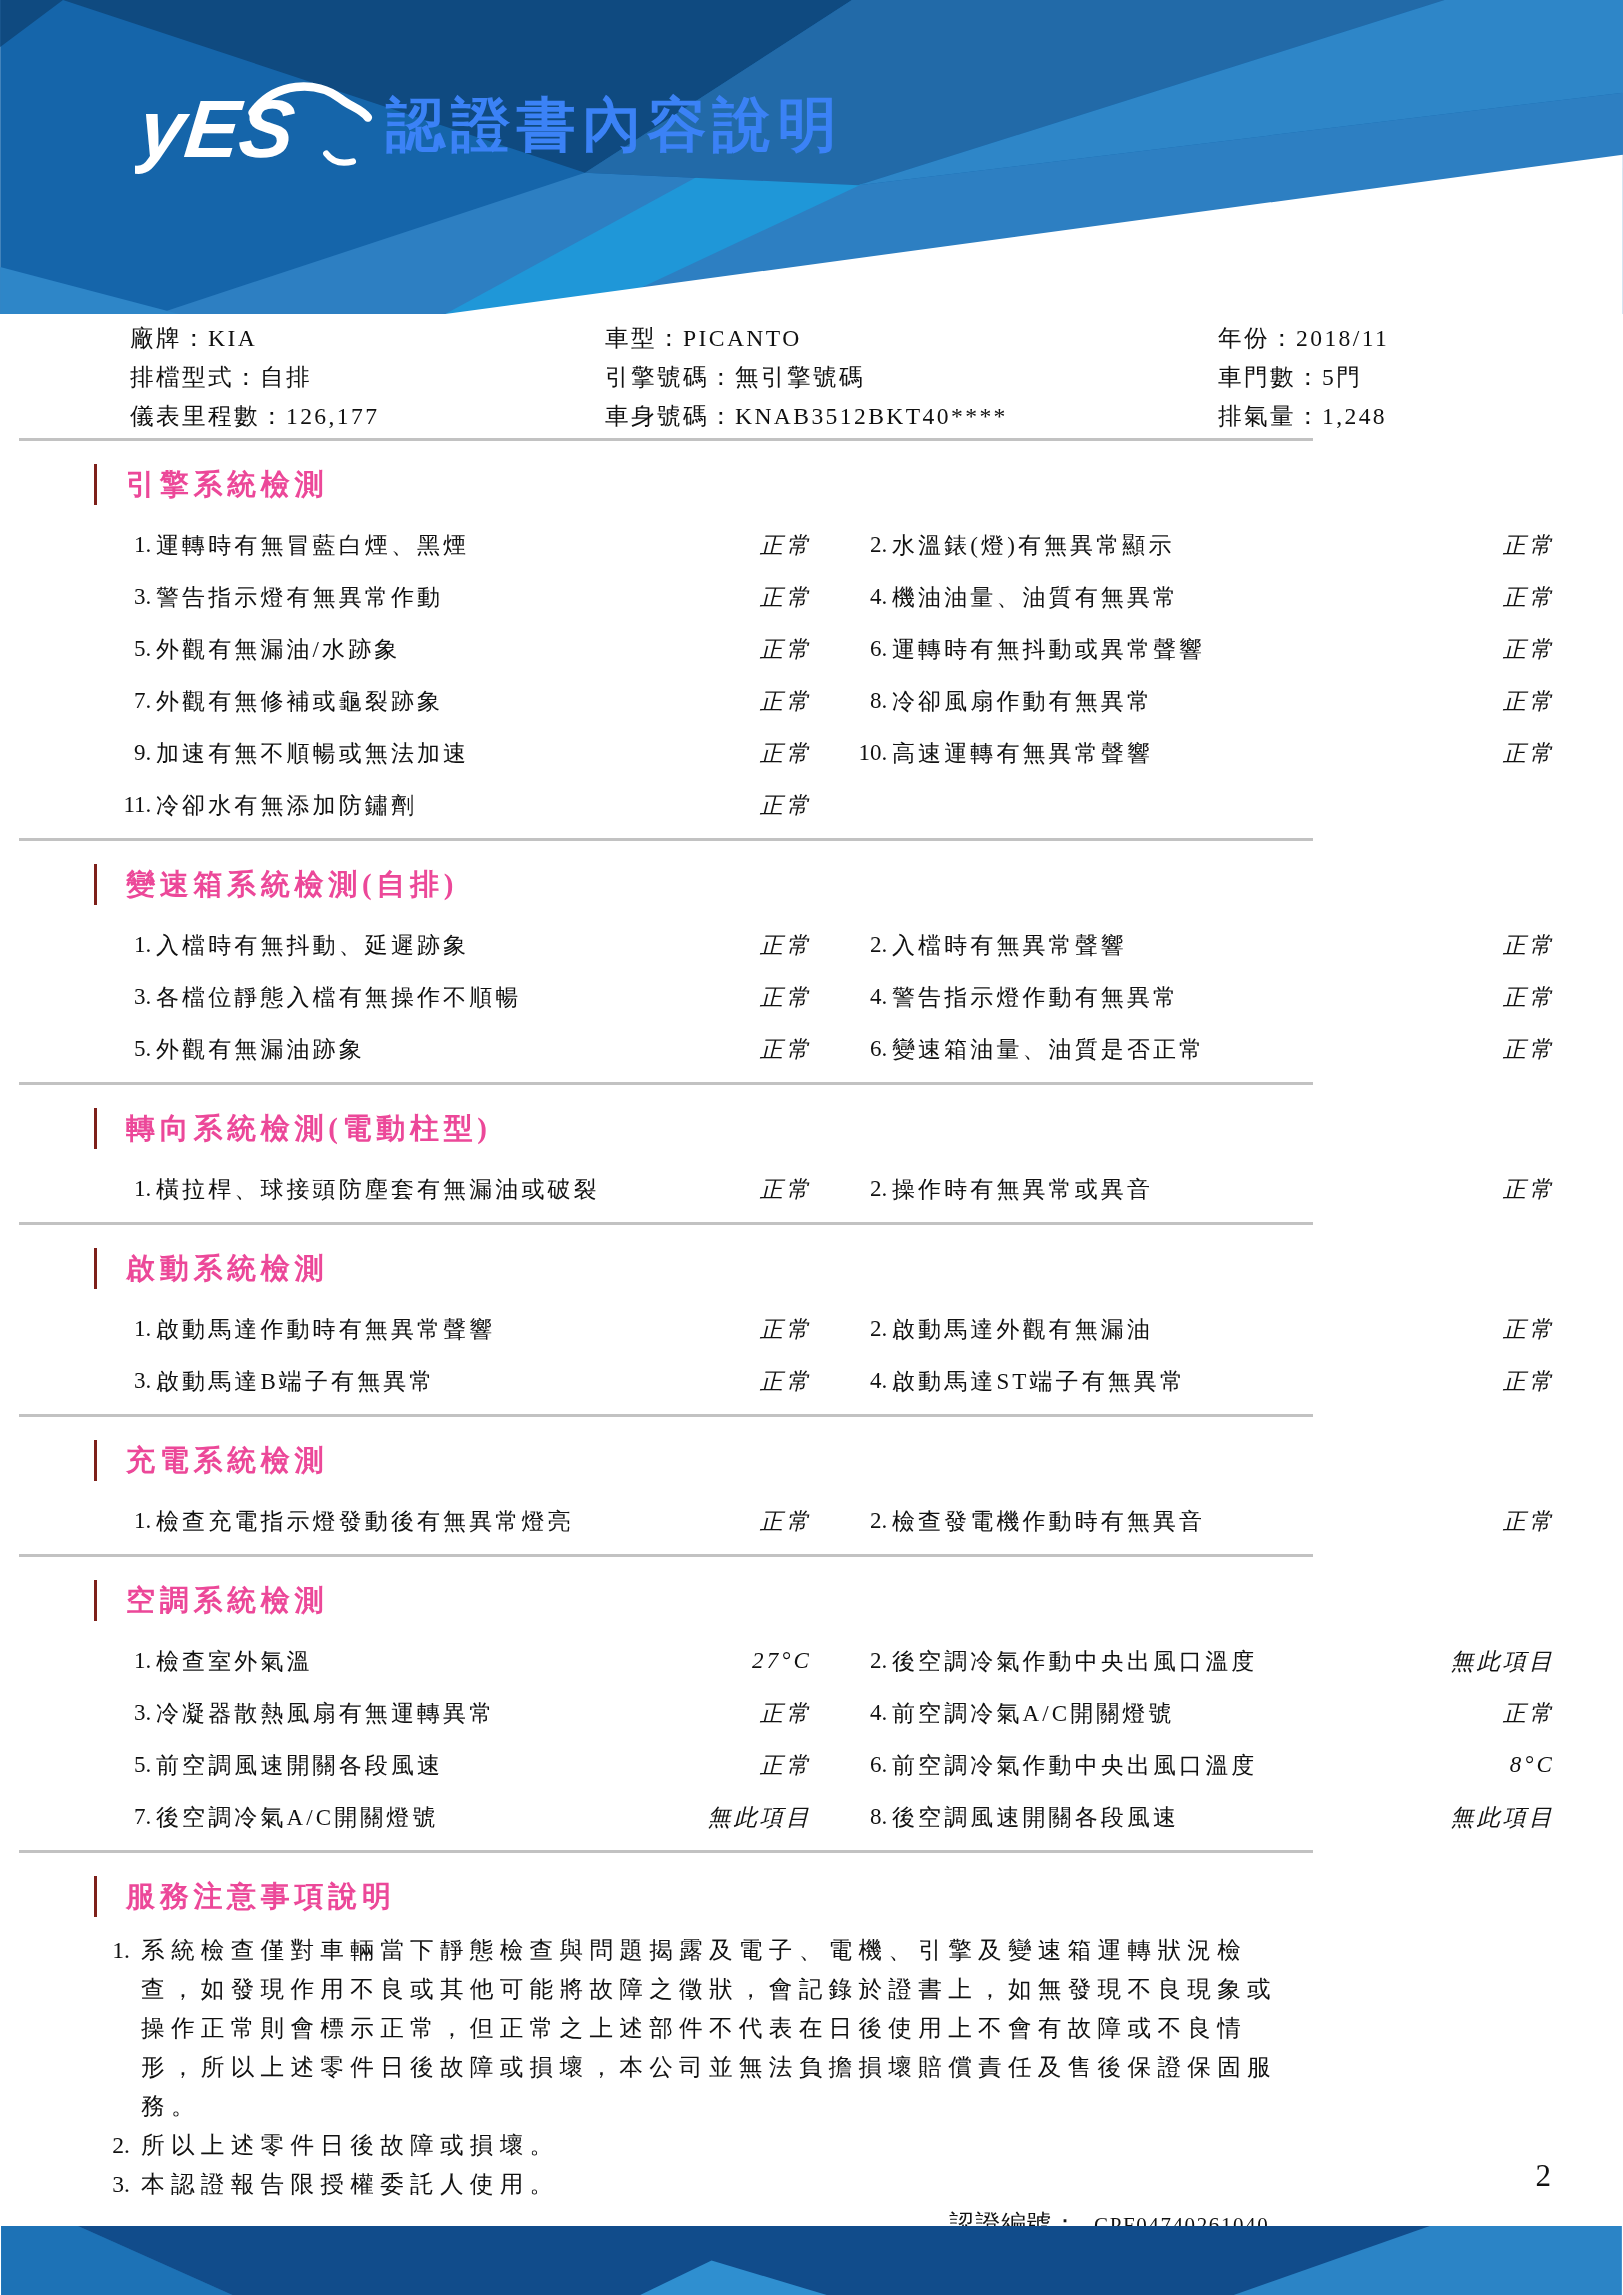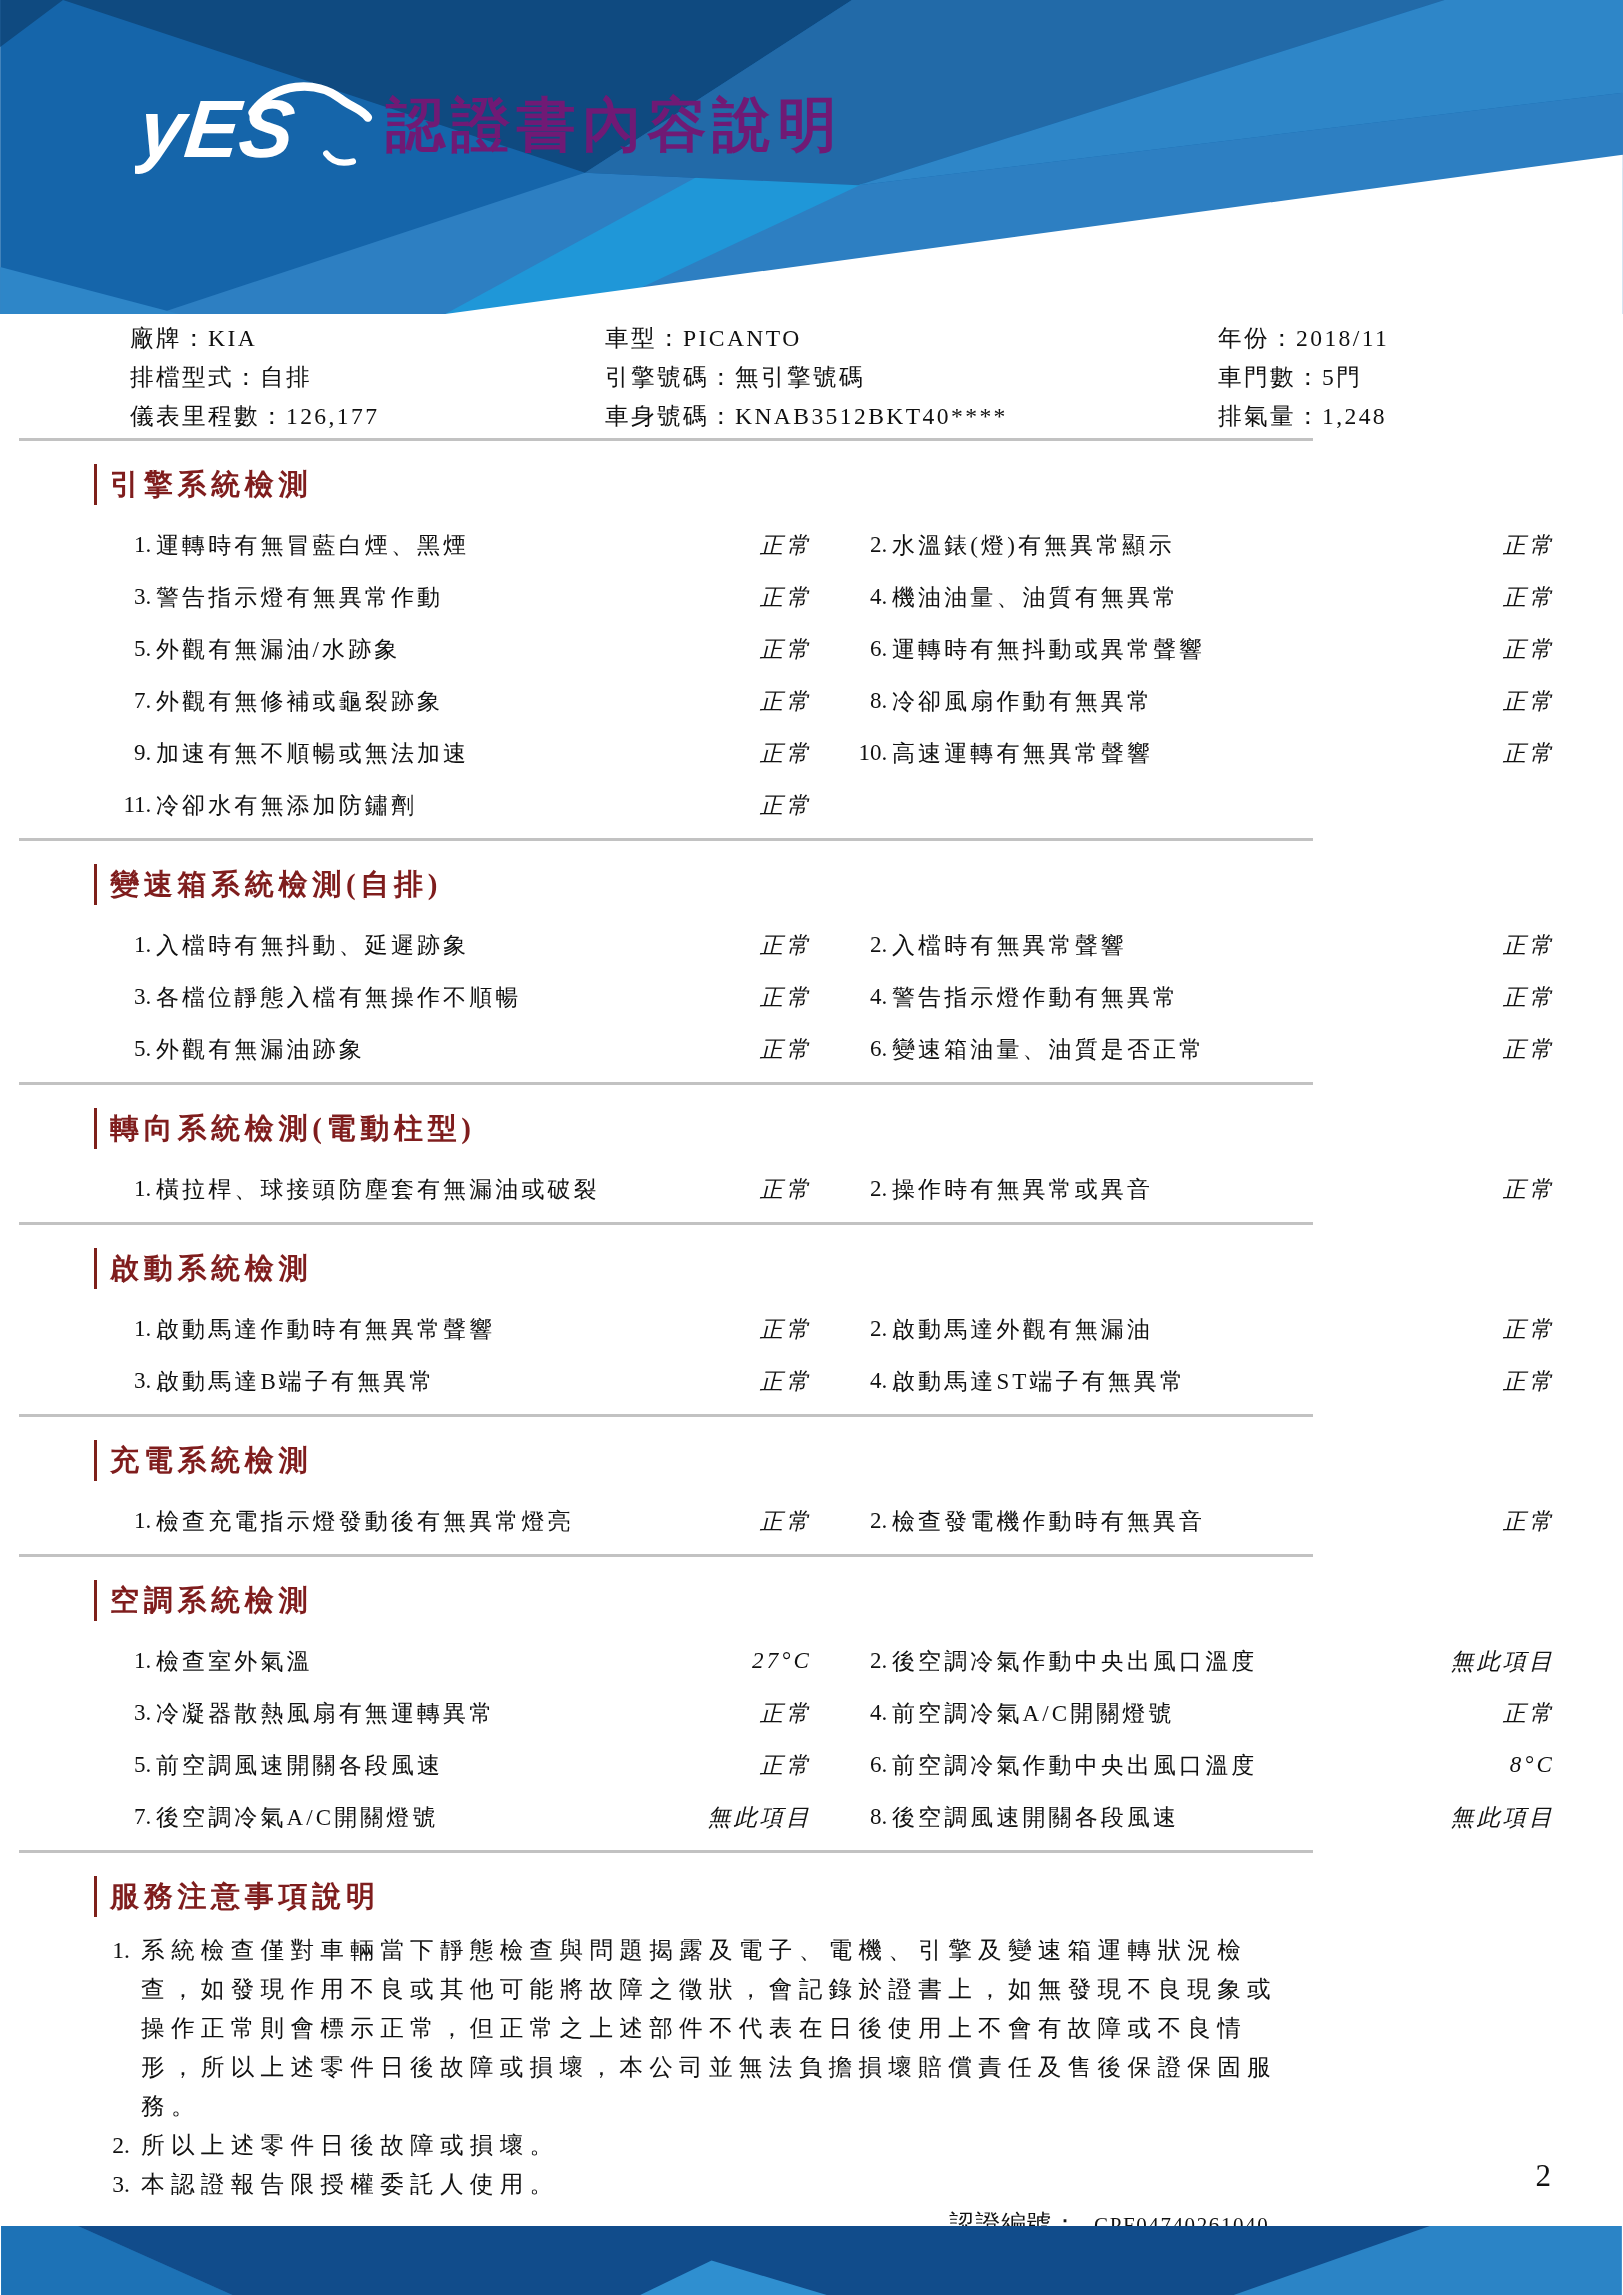--- a/index.html
+++ b/index.html
@@ -13,41 +13,41 @@
   
   .header { position:absolute; top:0; left:0; width:1623px; height:314px; }
   .header svg { display:block; }
   .logo { position:absolute; left:135px; top:72px; }
   .logo-text {
     font-family:"Liberation Sans","DejaVu Sans",sans-serif;
     font-weight:900; font-style:italic; font-size:104px; fill:#ffffff;
   }
   .brand-title {
     position:absolute; left:386px; top:86px;
-    font-size:59px; font-weight:bold; color:#701a75; letter-spacing:6.3px;
+    font-size:59px; font-weight:bold; color:#3b82f6; letter-spacing:6.3px;
     font-family:"Liberation Serif","DejaVu Serif",serif;
     white-space:nowrap;
   }
 
   
   .content { position:absolute; top:316px; left:0; width:1332px; }
 
   .vinfo {
     display:grid; grid-template-columns:475px 613px 1fr;
     padding:3.1px 68px 0 130px; font-size:23.6px; letter-spacing:2.4px;
   }
   .vinfo .vcell { height:39px; line-height:39px; white-space:nowrap; }
 
   .sep { height:3.1px; background:#c2c2c2; margin:1.6px 19px 0 19px; }
 
   .section-title {
     margin:23.6px 0 0 94px; height:41px;
     display:flex; align-items:center;
-    border-left:3.9px solid #7e201a; padding-left:13px;
-    color:#7f1d1d; font-size:29px; font-weight:bold; letter-spacing:4.7px;
+    border-left:3.9px solid #7e201a; padding-left:29px;
+    color:#ec4899; font-size:29px; font-weight:bold; letter-spacing:4.7px;
     white-space:nowrap;
   }
   .rows { margin-top:14px; padding-bottom:4.7px; }
   .irow {
     display:grid;
     grid-template-columns:38px 550px 106px 39px 41px 555px 108px;
     align-items:center; height:52px;
     padding-left:118px; font-size:23px; letter-spacing:3.1px;
   }
   .irow .no  { text-align:right; padding-right:4.7px; letter-spacing:0; }

